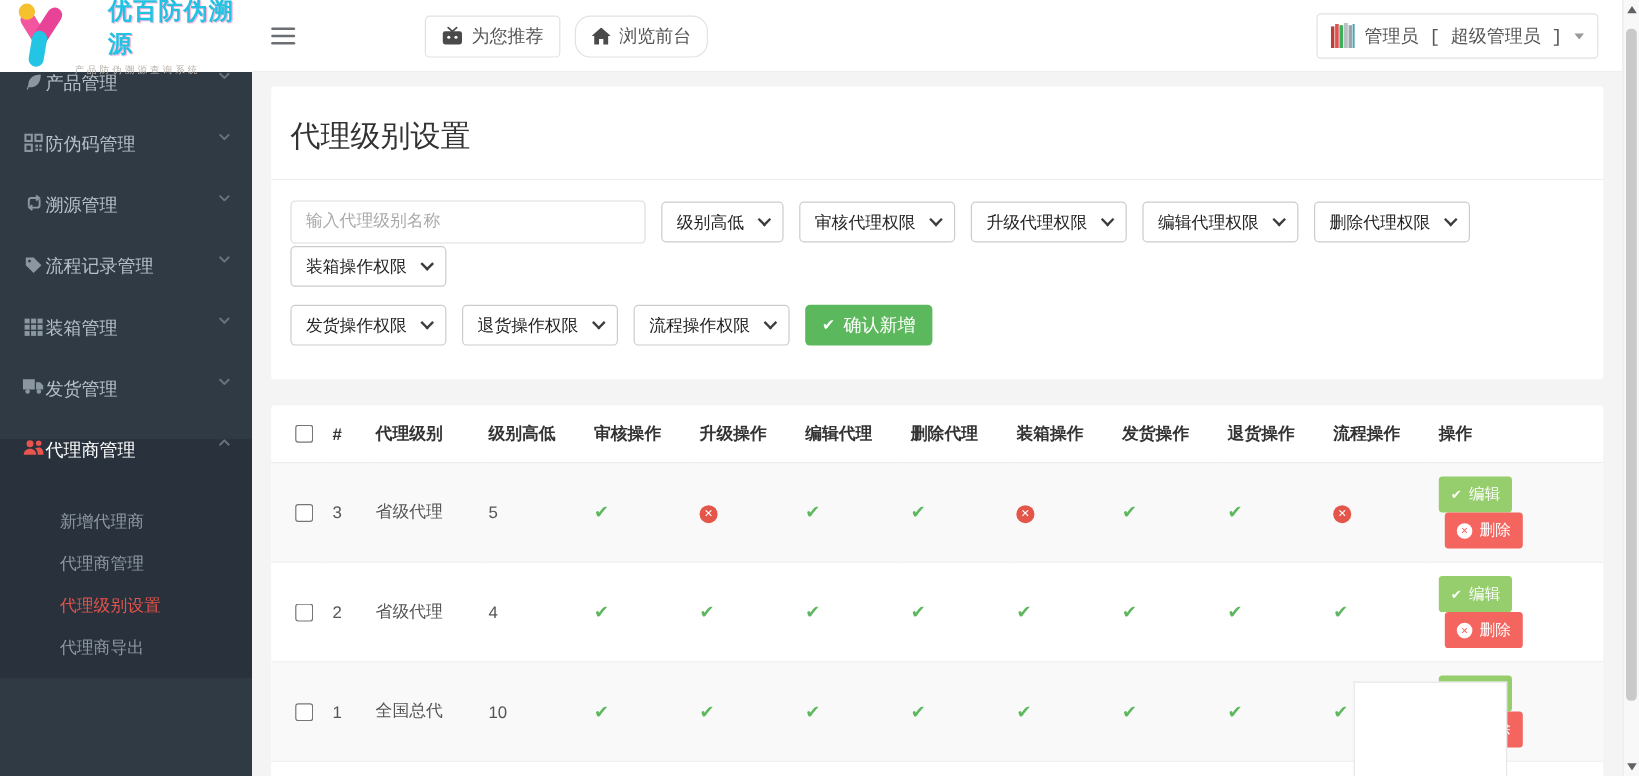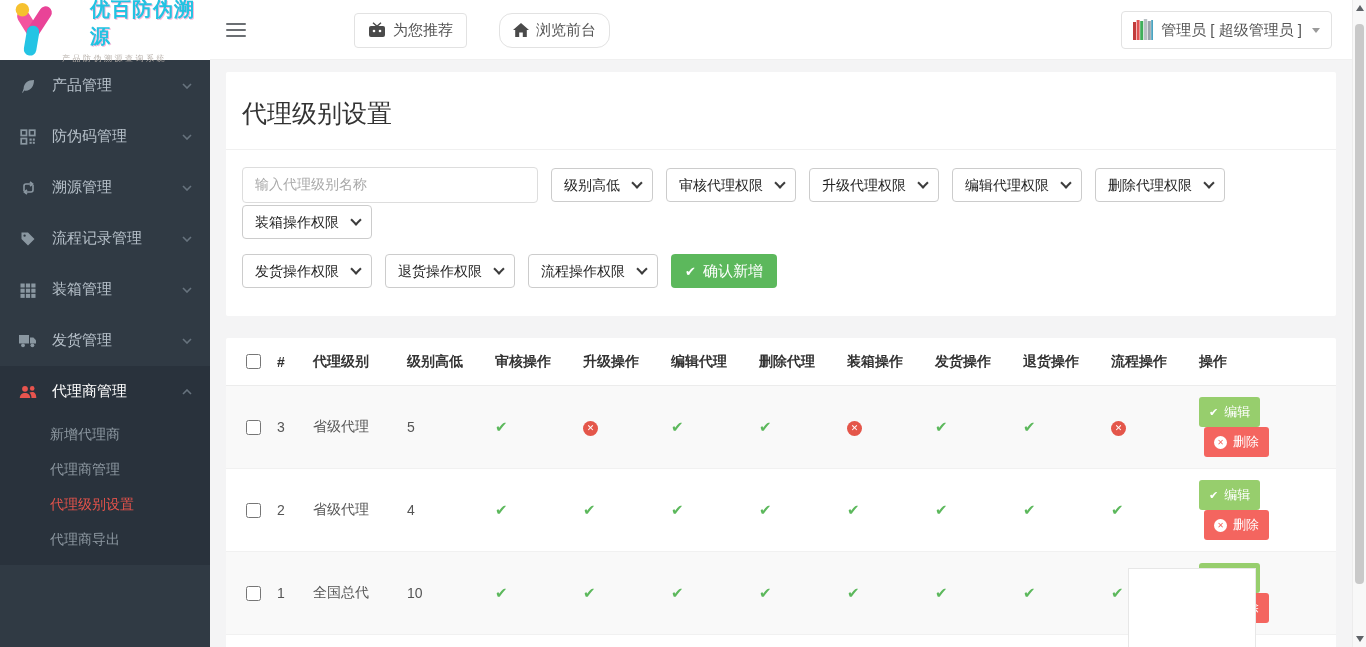--- a/index.html
+++ b/index.html
@@ -7,37 +7,37 @@
     font-family:"Liberation Sans","DejaVu Sans",sans-serif; background:#f4f4f5; }
 
   
   .logo-bar { position:absolute; left:0; top:0; width:210px; height:60px; background:#fff;
     display:flex; align-items:center; padding-left:10px; z-index:6; }
   .logo-text { margin-left:6px; }
   .logo-title { font-size:20px; font-weight:bold; color:#22c3e2; letter-spacing:1px;
     text-shadow:1px 1px 0 rgba(240,100,170,.45);margin-left:28px; }
   .logo-sub { font-size:8px; color:#b9b2ac; letter-spacing:2.5px; margin-top:3px; }
   .topbar { position:absolute; left:210px; top:0; right:14px; height:60px; background:#fff;
-    border-bottom:1px solid #f0f0f0; display:flex; align-items:center; padding:1px 20px 0 16px; z-index:5; }
+    border-bottom:1px solid #f0f0f0; display:flex; align-items:center; padding:1px 20px 0 16px; z-index:5;font-family:Liberation Mono, monospace; }
   .hamburger { width:20px; cursor:pointer; }
   .hamburger span { display:block; height:2.5px; background:#6b6f73; margin:3.5px 0; border-radius:1px; }
   .top-btn { display:inline-flex; align-items:center; gap:7px; background:#fff; border:1px solid #e2e2e2;
     border-radius:4px; padding:7px 13px; font-size:15px; color:#555; cursor:pointer;
     font-family:inherit; }
   .top-btn:first-of-type { margin-left:108px; }
-  .top-btn + .top-btn { margin-left:32px;border-radius:13px; }
+  .top-btn + .top-btn { margin-left:12px;border-radius:13px; }
   .t-icon { display:inline-flex; color:#4a4a4a; }
   .admin-box { margin-left:auto; display:flex; align-items:center; gap:8px; border:1px solid #e2e2e2;
     border-radius:4px; padding:7px 11px; font-size:15px; color:#555; cursor:pointer; background:#fff; }
   .caret-down { width:0; height:0; border-left:4.5px solid transparent; border-right:4.5px solid transparent;
     border-top:5px solid #9a9a9a; margin-left:2px; }
 
   
   .sidebar { position:absolute; left:0; top:60px; bottom:0; width:210px; background:#303a44; z-index:4; }
-  .side-item { height:51px; display:flex; align-items:center; gap:14px; padding:0 18px;
+  .side-item { height:51px; display:flex; align-items:flex-start; padding:0 18px;
     color:#b6c0c9; font-size:15px; cursor:pointer; }
   .s-icon { width:20px; display:inline-flex; justify-content:center; color:#8a97a1; }
   .s-label { flex:1; }
   .s-chev { color:#67737e; display:inline-flex; }
   .s-chev.up { transform:rotate(180deg); }
   .side-group { background:#29323c; padding-bottom:8px; }
   .side-group .side-item .s-label { color:#fdfdfd; }
   .side-group .side-item .s-icon { color:#e8544e; }
   .side-sub-item { height:35px; display:flex; align-items:center; padding-left:50px;
     color:#8d98a1; font-size:14px; cursor:pointer; }

